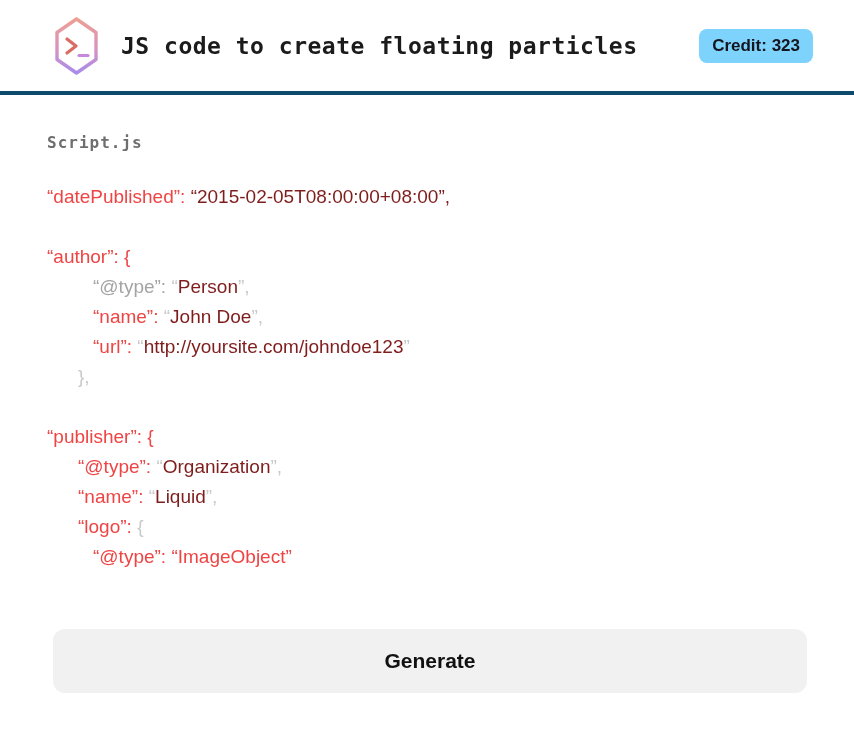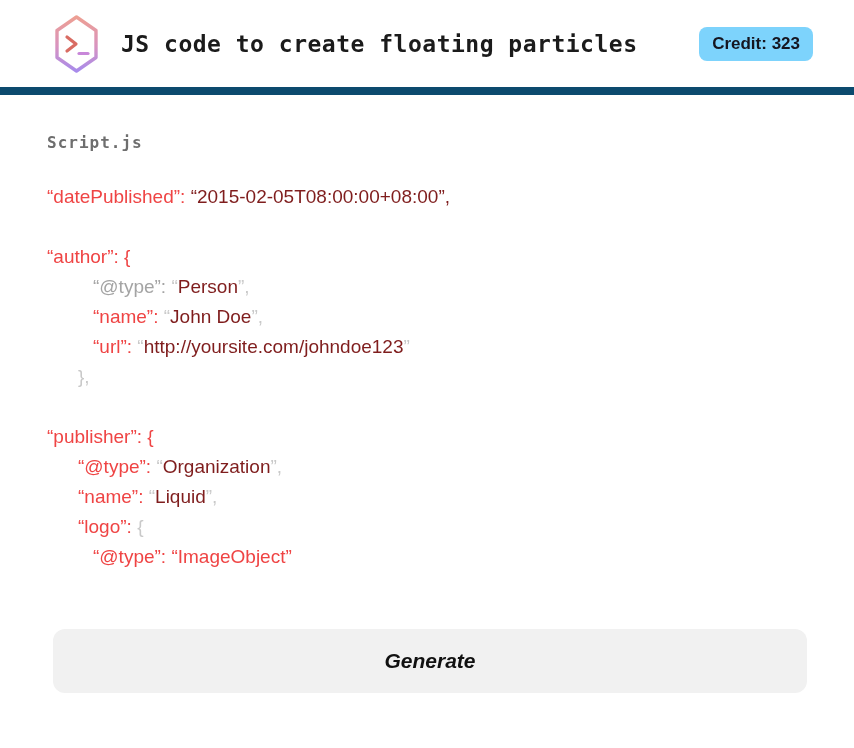--- a/index.html
+++ b/index.html
@@ -6,21 +6,21 @@
   html, body { width: 854px; height: 748px; background: #ffffff; overflow: hidden; }
   body { font-family: "Liberation Sans", sans-serif; }
 
   
   .header {
     height: 95px;
     display: flex;
     align-items: center;
     justify-content: space-between;
     padding: 0 41px 0 53px;
-    border-bottom: 8px solid #0c4a6e;
+    border-bottom: 4px solid #0c4a6e;
     background: #ffffff;
     text-align: right;
   }
   .header-left { display: flex; align-items: center; gap: 21px; }
   .logo-icon { width: 47px; height: 60px; display: inline-block; }
   .page-title {
     font-family: "DejaVu Sans Mono", monospace;
     font-weight: bold;
     font-size: 23px;
     letter-spacing: 0.5px;
@@ -66,21 +66,20 @@
     width: 754px;
     height: 64px;
     background: #f1f1f1;
     border: none;
     border-radius: 12px;
     font-family: "Liberation Sans", sans-serif;
     font-weight: bold;
     font-size: 21px;
     color: #111111;
     cursor: pointer;
-    font-style: italic;
   }
 </style>
 </head>
 <body>
 
 <div>
 
   <header class="header">
     <div class="header-left">
       <span class="logo-icon">

